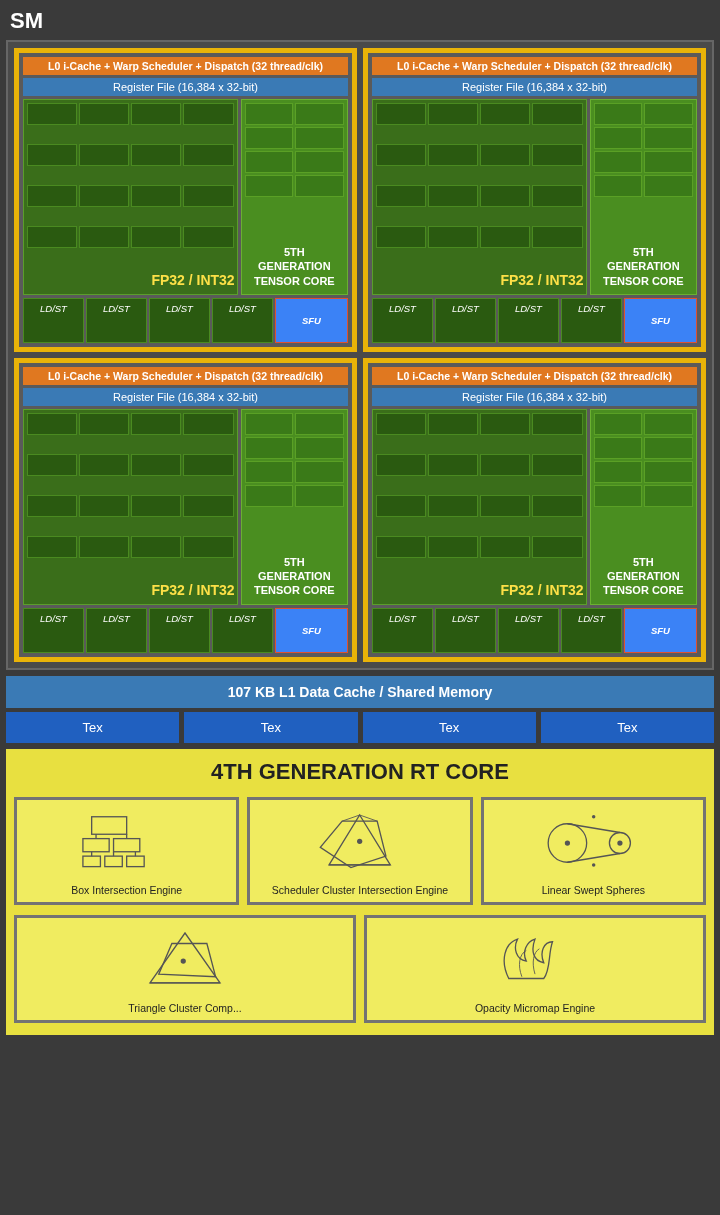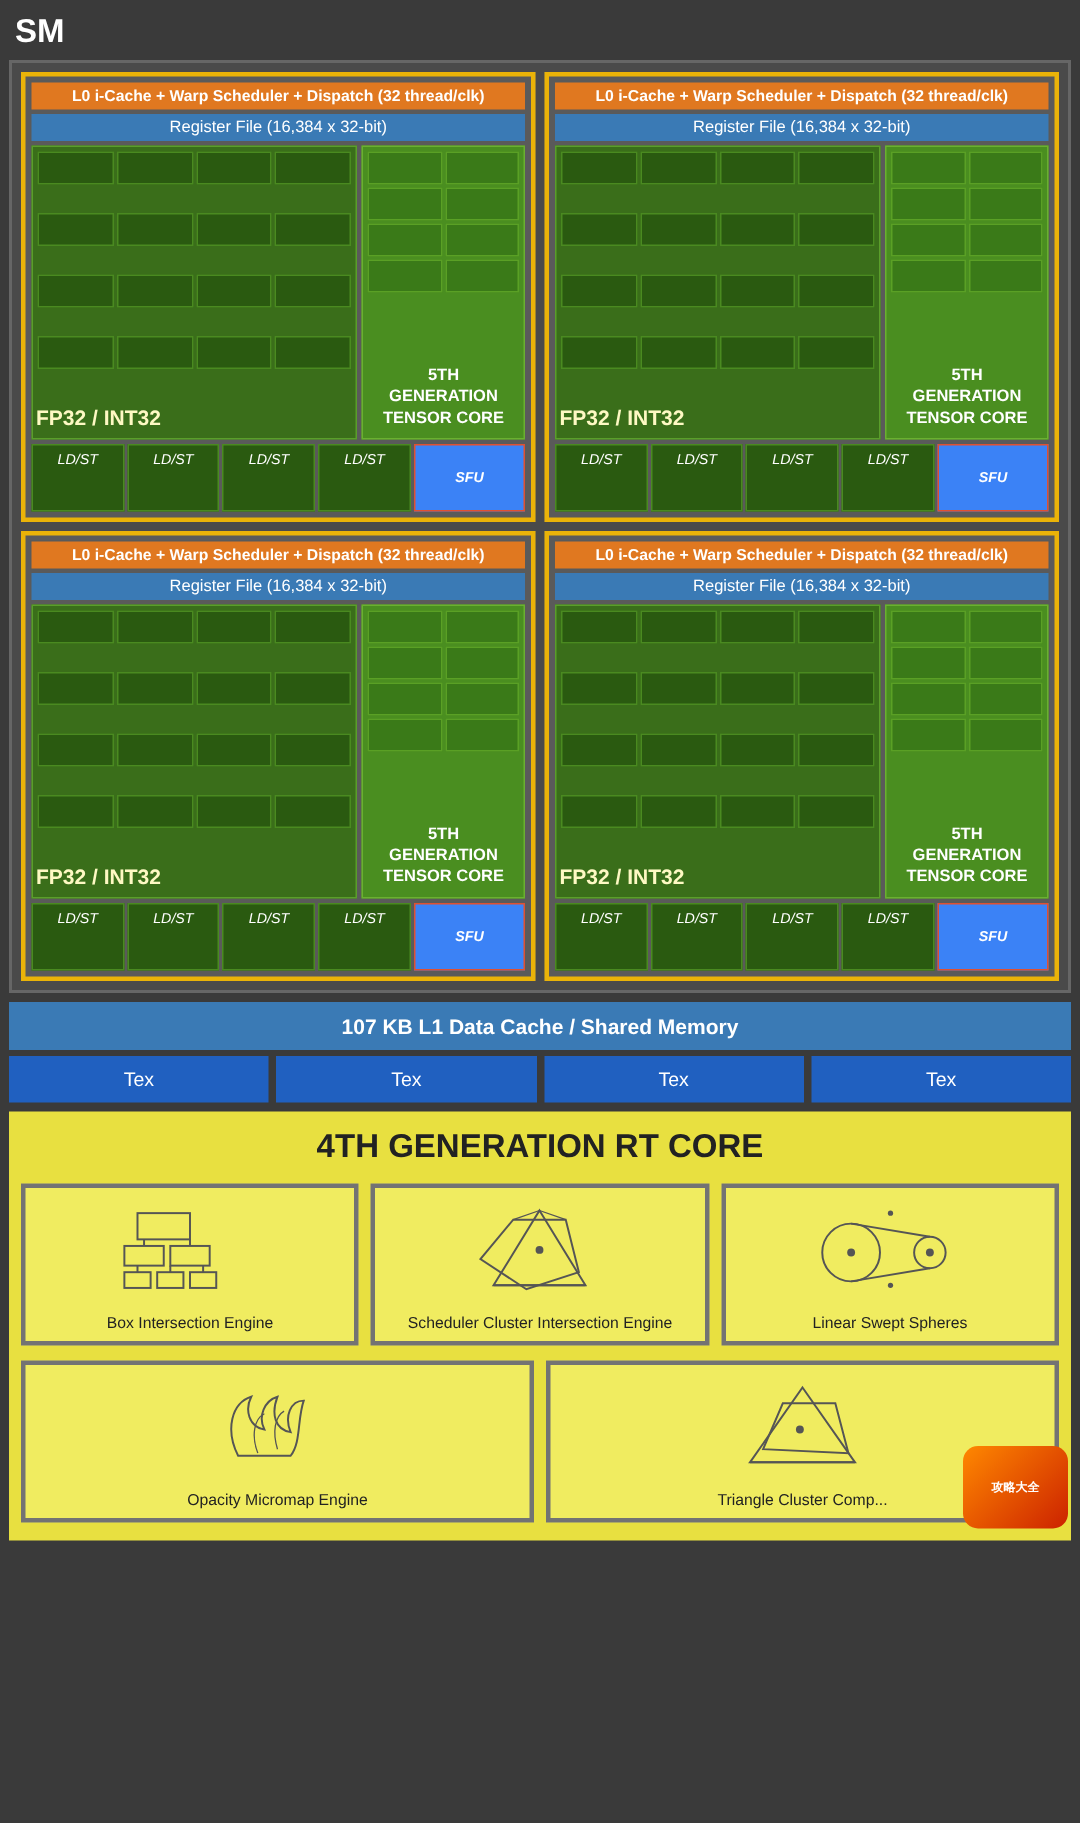--- a/index.html
+++ b/index.html
@@ -22,21 +22,21 @@
       padding: 6px;
       border: 2px solid #666;
     }
     .quadrant-grid {
       display: grid;
       grid-template-columns: 1fr 1fr;
       gap: 6px;
     }
     .quadrant {
       background: #5a5a5a;
-      border: 3px solid #eab308;
+      border: 5px solid #eab308;
       padding: 4px;
     }
     .l0-cache-bar {
       background: #e07820;
       text-align: center;
       font-size: 10.5px;
       font-weight: bold;
       color: white;
       padding: 3px 2px;
       margin-bottom: 3px;
@@ -68,24 +68,24 @@
       gap: 2px;
       padding: 3px;
       flex: 1;
     }
     .fp32-cell {
       background: #2a5a10;
       border: 1px solid #4a8a20;
       height: 22px;
     }
     .fp32-label {
-      text-align: left;
+      text-align: right;
       font-size: 14px;
       font-weight: bold;
-      color: #fef9c3;
+      color: #fde047;
       padding: 4px 2px 6px 2px;
     }
     .tensor-section {
       background: #4a8e20;
       border: 1px solid #6ab030;
       display: flex;
       flex-direction: column;
       gap: 41px;
     }
     .tensor-grid {
@@ -460,37 +460,34 @@
           <circle cx="60" cy="65" r="2" fill="#555"></circle>
         </svg>
         <div class="rt-engine-label">Linear Swept Spheres</div>
       </div>
     </div>
 
     <div class="rt-engines-bottom">
 
       <div class="rt-engine-box">
         <svg class="rt-engine-icon" viewBox="0 0 120 80">
-          <path d="M30,60 C20,40 25,20 40,15 C35,25 38,38 50,40 C45,30 50,18 60,15 C55,28 58,40 70,42 C65,30 70,18 80,18 C75,32 78,50 70,60 Z" fill="none" stroke="#555" stroke-width="1.5"></path>
-          <path d="M45,58 C40,45 42,32 50,28" fill="none" stroke="#555" stroke-width="1"></path>
-          <path d="M60,55 C56,42 58,30 65,26" fill="none" stroke="#555" stroke-width="1"></path>
-        </svg>
-        <div class="rt-engine-label">Opacity Micromap Engine</div>
-      </div>
-
-      <div class="rt-engine-box">
-        <svg class="rt-engine-icon" viewBox="0 0 120 80">
           <polygon points="60,8 100,65 20,65" fill="none" stroke="#555" stroke-width="1.5"></polygon>
           <polygon points="45,20 85,20 95,58 30,55" fill="none" stroke="#555" stroke-width="1.5"></polygon>
           <circle cx="58" cy="40" r="3" fill="#555"></circle>
           <line x1="20" y1="65" x2="100" y2="65" stroke="#555" stroke-width="1.5"></line>
         </svg>
         <div class="rt-engine-label">Triangle Cluster Comp...</div>
       </div>
+
+      <div class="rt-engine-box">
+        <svg class="rt-engine-icon" viewBox="0 0 120 80">
+          <path d="M30,60 C20,40 25,20 40,15 C35,25 38,38 50,40 C45,30 50,18 60,15 C55,28 58,40 70,42 C65,30 70,18 80,18 C75,32 78,50 70,60 Z" fill="none" stroke="#555" stroke-width="1.5"></path>
+          <path d="M45,58 C40,45 42,32 50,28" fill="none" stroke="#555" stroke-width="1"></path>
+          <path d="M60,55 C56,42 58,30 65,26" fill="none" stroke="#555" stroke-width="1"></path>
+        </svg>
+        <div class="rt-engine-label">Opacity Micromap Engine</div>
+      </div>
     </div>
 
   </div>
 
-  <div style="position:absolute; bottom: 8px; right: 8px; width: 70px; height: 55px; background: linear-gradient(135deg, #ff8800, #cc2200); border-radius: 10px; display:flex; align-items:center; justify-content:center; flex-direction: column; z-index: 999;">
-    <div style="font-size:8px; color:white; font-weight:bold; text-align:center;">攻略大全</div>
-  </div>
 
 </div>
 
 </body></html>

